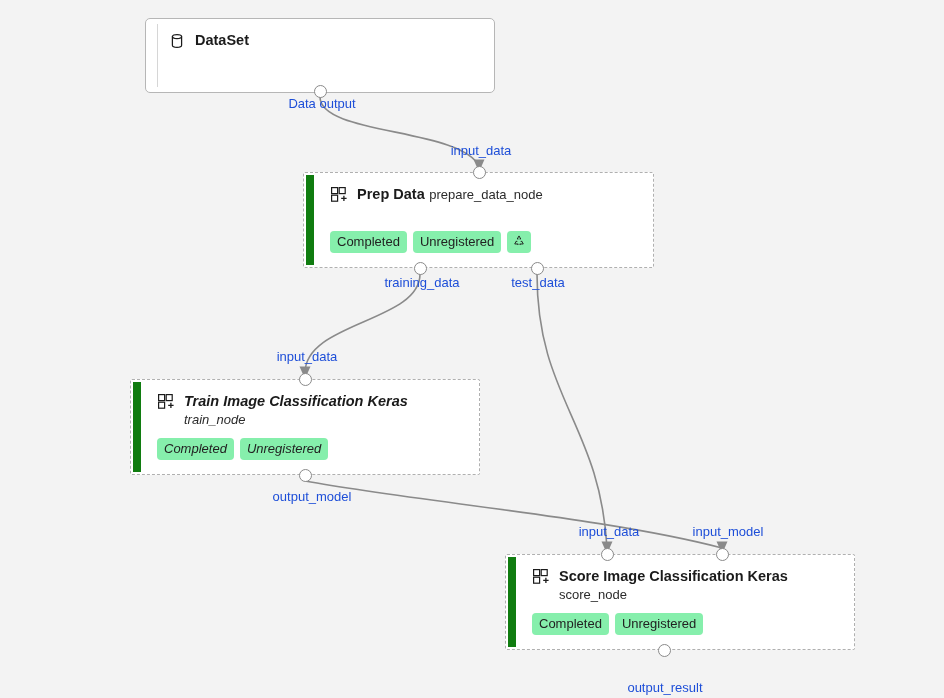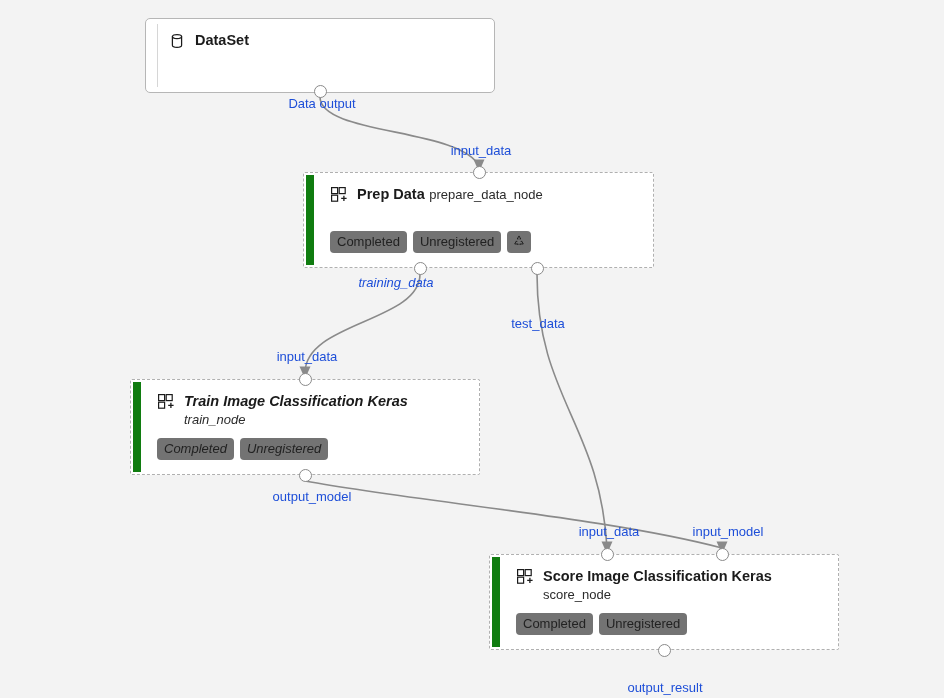--- a/index.html
+++ b/index.html
@@ -110,21 +110,21 @@
 
   .badges {
     position: absolute;
     left: 26px;
     bottom: 14px;
     display: flex;
     align-items: center;
     gap: 6px;
   }
   .badge {
-    background: #737373;
+    background: #86efac;
     border-radius: 4px;
     padding: 3px 7px 4px 7px;
     font-size: 13px;
     color: #222222;
     line-height: 15px;
     white-space: nowrap;
   }
   .badge.icon-badge {
     padding: 3px 5px 2px 5px;
     display: flex;
@@ -245,21 +245,21 @@
           <span class="node-sub">train_node</span>
         </span>
       </div>
     </div>
     <div class="badges">
       <span class="badge">Completed</span>
       <span class="badge">Unregistered</span>
     </div>
   </div>
 
-  <div class="node selected" style="left:489px; top:554px; width:350px; height:96px;">
+  <div class="node selected" style="left:505px; top:554px; width:350px; height:96px;">
     <div class="accent"></div>
     <div class="node-body">
       <div class="node-head">
         <span class="node-icon">
           <svg width="18" height="18" viewBox="0 0 18 18">
             <rect x="1.6" y="1.6" width="6" height="6" fill="none" stroke="#1b1b1b" stroke-width="1.2"></rect>
             <rect x="9.2" y="1.6" width="6" height="6" fill="none" stroke="#1b1b1b" stroke-width="1.2"></rect>
             <rect x="1.6" y="9.2" width="6" height="6" fill="none" stroke="#1b1b1b" stroke-width="1.2"></rect>
             <path d="M11.2,12.4 L16.6,12.4 M13.9,9.7 L13.9,15.1" stroke="#1b1b1b" stroke-width="1.3"></path>
           </svg>
@@ -276,24 +276,24 @@
     </div>
   </div>
 
   <div class="port" style="left:320px; top:91px;"></div>
   <div class="port-label" style="left:322px; top:96px;">Data output</div>
 
   <div class="port" style="left:479px; top:172px;"></div>
   <div class="port-label" style="left:481px; top:143px;">input_data</div>
 
   <div class="port" style="left:420px; top:268px;"></div>
-  <div class="port-label" style="left:396px; top:275px;font-style:italic;">training_data</div>
+  <div class="port-label" style="left:422px; top:275px;">training_data</div>
 
   <div class="port" style="left:537px; top:268px;"></div>
-  <div class="port-label" style="left:538px; top:275px;margin-top:41px;">test_data</div>
+  <div class="port-label" style="left:538px; top:275px;">test_data</div>
 
   <div class="port" style="left:305px; top:379px;"></div>
   <div class="port-label" style="left:307px; top:349px;">input_data</div>
 
   <div class="port" style="left:305px; top:475px;"></div>
   <div class="port-label" style="left:312px; top:489px;">output_model</div>
 
   <div class="port" style="left:607px; top:554px;"></div>
   <div class="port-label" style="left:609px; top:524px;">input_data</div>
 

